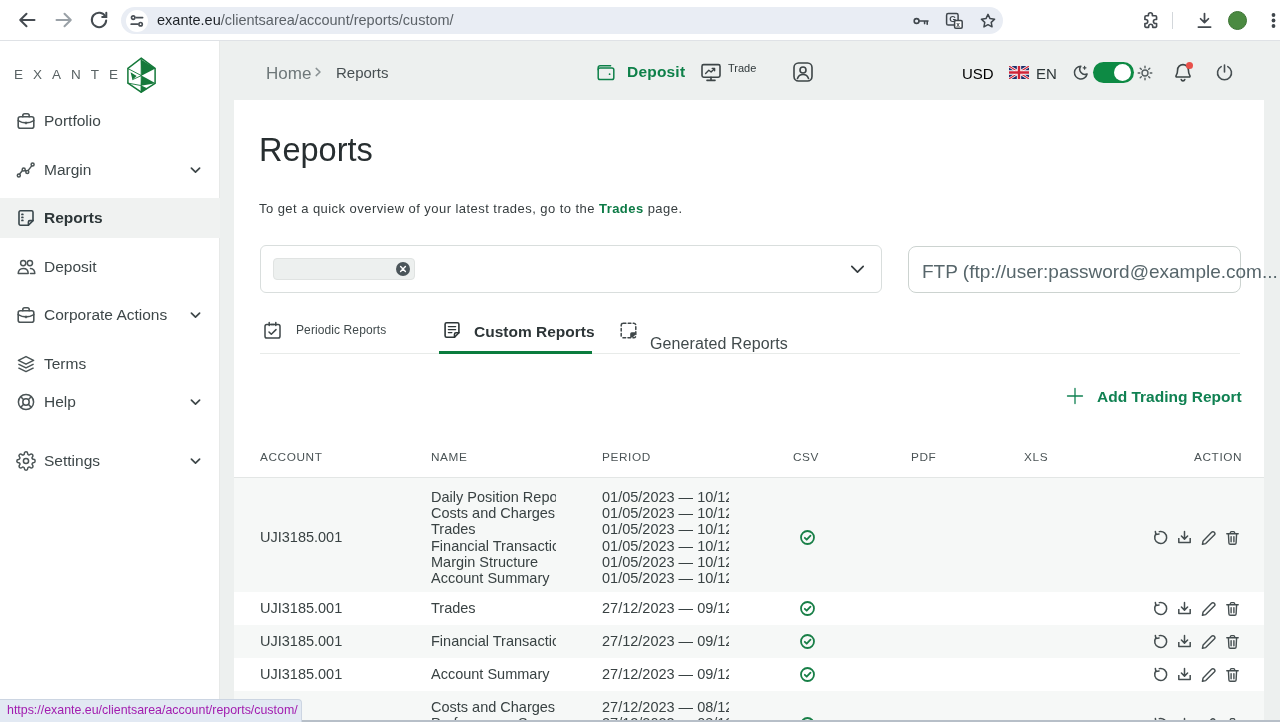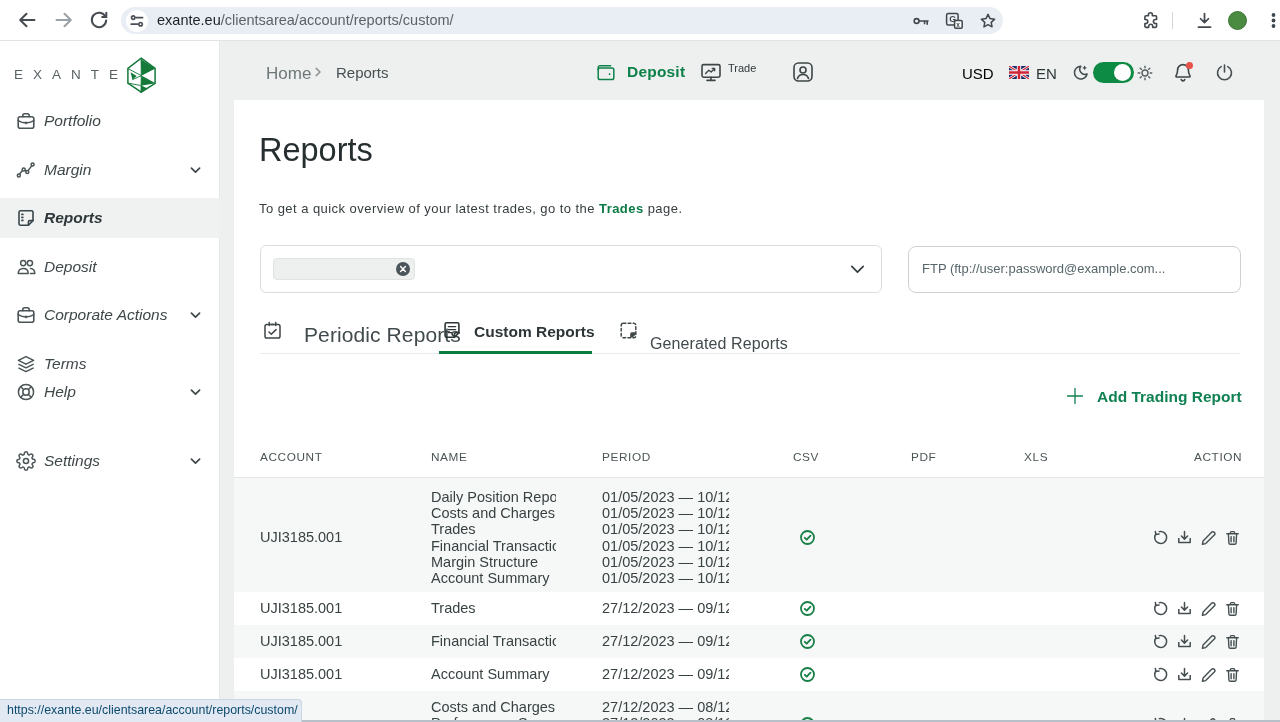--- a/index.html
+++ b/index.html
@@ -8,21 +8,21 @@
   svg { display:block; }
   
   #chrome { position:absolute; left:0; top:0; width:1280px; height:41px; background:#fff; border-bottom:1px solid #dfe2e6; }
   #omni { position:absolute; left:121px; top:7px; width:882px; height:27px; border-radius:14px; background:#e9edf4; }
   #omni .circ { position:absolute; left:5px; top:2.5px; width:22px; height:22px; border-radius:50%; background:#fff; }
   #omni .url { position:absolute; left:36px; top:0; height:27px; line-height:27px; font-size:14.5px; color:#1e2227; white-space:nowrap; }
   
   #appbg { position:absolute; left:220px; top:41px; width:1060px; height:681px; background:#edf0ef; }
   #sidebar { position:absolute; left:0; top:41px; width:220px; height:681px; background:#fff; border-right:1px solid #e7e9e8; }
   #card { position:absolute; left:234px; top:100px; width:1030px; height:622px; background:#fff; }
-  .mitem { position:absolute; left:0; width:220px; height:40px;font-style:italic; }
+  .mitem { position:absolute; left:0; width:220px; height:40px; }
   .mitem .lbl { position:absolute; left:44px; top:50%; transform:translateY(-50%); font-size:15.5px; color:#3e4749; }
   .mitem .ic { position:absolute; left:16px; top:50%; transform:translateY(-50%); }
   .mitem .chev { position:absolute; left:189px; top:50%; transform:translateY(-50%); }
   .row { position:absolute; left:234px; width:1030px; }
   .gray { background:#f6f8f7; }
   .acct { position:absolute; left:26px; font-size:14.5px; color:#394243; }
   .ncol { position:absolute; left:197px; width:125px; overflow:hidden; }
   .pcol { position:absolute; left:368px; width:126.5px; overflow:hidden; }
   .ncol div, .pcol div { font-size:14.5px; line-height:16.2px; color:#394243; white-space:nowrap; }
   .ckc { position:absolute; left:566px; }
@@ -147,21 +147,21 @@
       <path d="M2.4 4.6 L6.5 8.7 L10.6 4.6"></path>
     </svg>
 </div>
 <div class="mitem" style="top:343.5px">
   <svg class="ic" width="20" height="20" viewBox="0 0 20 20" fill="none" stroke="#4b5456" stroke-width="1.5" stroke-linejoin="round">
       <path d="M10 2.6 L17.6 6.4 L10 10.2 L2.4 6.4 Z"></path>
       <path d="M2.4 10.1 L10 13.9 L17.6 10.1 M2.4 13.8 L10 17.6 L17.6 13.8"></path>
     </svg>
   <div class="lbl">Terms</div>
 </div>
-<div class="mitem" style="top:372px">
+<div class="mitem" style="top:382px">
   <svg class="ic" width="20" height="20" viewBox="0 0 20 20" fill="none" stroke="#4b5456" stroke-width="1.5">
       <circle cx="10" cy="10" r="7.6"></circle>
       <circle cx="10" cy="10" r="3.2"></circle>
       <path d="M12.3 7.7 l2.9-2.9 M12.3 12.3 l2.9 2.9 M7.7 12.3 l-2.9 2.9 M7.7 7.7 L4.8 4.8"></path>
     </svg>
   <div class="lbl">Help</div>
   <svg class="chev" width="13" height="13" viewBox="0 0 13 13" fill="none" stroke="#3e4749" stroke-width="1.7" stroke-linecap="round" stroke-linejoin="round">
       <path d="M2.4 4.6 L6.5 8.7 L10.6 4.6"></path>
     </svg>
 </div>
@@ -240,28 +240,28 @@
 <div class="abs" style="left:273px;top:258px;width:142px;height:22px;background:#edf0ef;border:1px solid #e0e3e2;border-radius:4px"></div>
 <div class="abs" style="left:396px;top:262px;width:14px;height:14px;border-radius:50%;background:#4b555a"></div>
 <svg class="abs" style="left:399px;top:265px" width="8" height="8" viewBox="0 0 8 8" stroke="#fff" stroke-width="1.4" stroke-linecap="round">
     <path d="M1.6 1.6 L6.4 6.4 M6.4 1.6 L1.6 6.4"></path>
   </svg>
 <svg class="abs" style="left:850px;top:264px" width="15" height="11" viewBox="0 0 15 11" fill="none" stroke="#363d40" stroke-width="1.7" stroke-linecap="round" stroke-linejoin="round">
     <path d="M1.8 2.4 L7.5 8.2 L13.2 2.4"></path>
   </svg>
 
 <div class="abs" style="left:908px;top:246px;width:333px;height:47px;border:1px solid #ccd3d0;border-radius:8px;background:#fff"></div>
-<div class="abs" style="left:922px;top:261px;font-size:13px;color:#57666b;white-space:nowrap">FTP (ftp://user:password@example.com...</div>
+<div class="abs" style="left:922px;top:261px;font-size:19px;color:#57666b;white-space:nowrap">FTP (ftp://user:password@example.com...</div>
 
 <svg class="abs" style="left:263px;top:321px" width="19" height="19" viewBox="0 0 19 19" fill="none" stroke="#3f4749" stroke-width="1.5" stroke-linecap="round" stroke-linejoin="round">
     <rect x="2" y="3.6" width="15" height="13.4" rx="1.8"></rect>
     <path d="M6.2 1.6 v3.2 M12.8 1.6 v3.2 M8 3.6 h3" stroke-dasharray="3 2.2"></path>
     <path d="M6 11 l2.3 2.3 4.7-4.7"></path>
   </svg>
-<div class="abs" style="left:304px;top:323px;font-size:21px;letter-spacing:.1px;color:#414a4c">Periodic Reports</div>
+<div class="abs" style="left:296px;top:323px;font-size:12px;letter-spacing:.1px;color:#414a4c">Periodic Reports</div>
 <svg class="abs" style="left:442px;top:320px" width="20" height="20" viewBox="0 0 20 20" fill="none" stroke="#2d3537" stroke-width="1.6" stroke-linecap="round" stroke-linejoin="round">
     <path d="M4.6 2.8 h10.8 a1.5 1.5 0 0 1 1.5 1.5 v8.5 l-4.4 4.4 H4.6 a1.5 1.5 0 0 1-1.5-1.5 V4.3 a1.5 1.5 0 0 1 1.5-1.5 z"></path>
     <path d="M12.5 17.2 v-3 a1.5 1.5 0 0 1 1.5-1.5 h2.9"></path>
     <path d="M6.4 6.6 h7.2 M6.4 9.6 h7.2 M6.4 12.6 h3.4" stroke-width="1.4"></path>
   </svg>
 <div class="abs" style="left:474px;top:323px;font-size:15.5px;font-weight:bold;color:#2d3537">Custom Reports</div>
 <svg class="abs" style="left:619px;top:321px" width="19" height="19" viewBox="0 0 19 19" fill="none" stroke="#3f4749" stroke-width="1.5" stroke-linecap="round" stroke-linejoin="round">
     <rect x="2.2" y="2.2" width="14.6" height="14.6" rx="2" stroke-dasharray="2.7 2.3"></rect>
     <path d="M11.2 16.8 c3.4-.4 5.2-2.3 5.6-5.6 h-4.1 a1.5 1.5 0 0 0-1.5 1.5 z" fill="#3f4749" stroke="none"></path>
   </svg>
@@ -450,13 +450,13 @@
         <use href="#i-pen"></use>
       </svg>
     <svg width="15" height="15" viewBox="0 0 15 15">
         <use href="#i-trash"></use>
       </svg>
   </div>
 </div>
 
 <div class="abs" style="left:0;top:720px;width:1280px;height:2px;background:#b7bfc8"></div>
 <div class="abs" style="left:0;top:699px;width:302px;height:23px;background:#e2e9f3;border:1px solid #ccd5e2;border-left:none;border-bottom:none;border-top-right-radius:4px"></div>
-<div class="abs" style="left:7px;top:703px;font-size:12.4px;color:#0c4a6e;white-space:nowrap">https://exante.eu/clientsarea/account/reports/custom/</div>
+<div class="abs" style="left:7px;top:703px;font-size:12.4px;color:#a21caf;white-space:nowrap">https://exante.eu/clientsarea/account/reports/custom/</div>
 
 </body></html>

